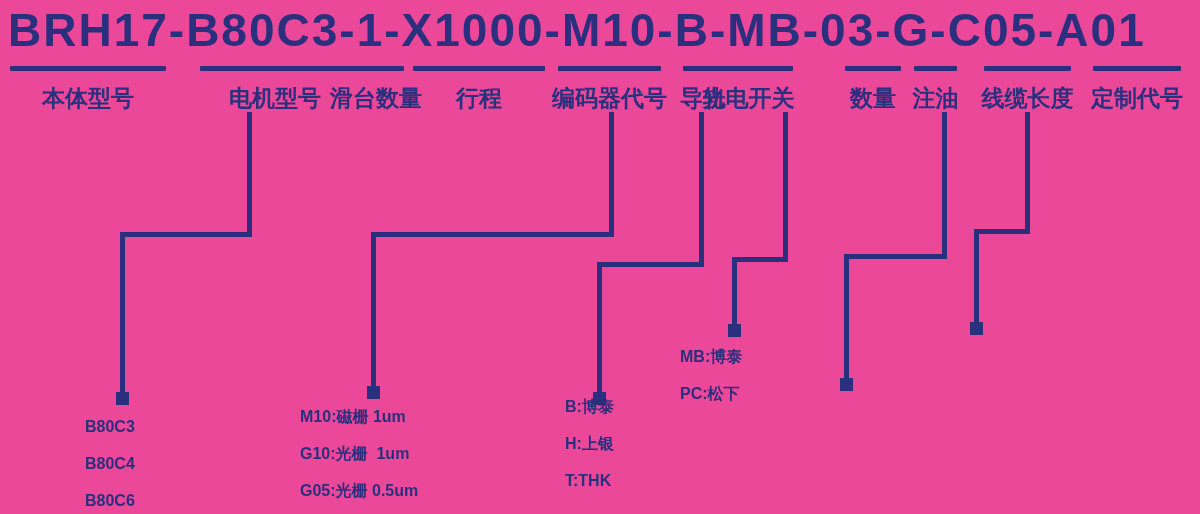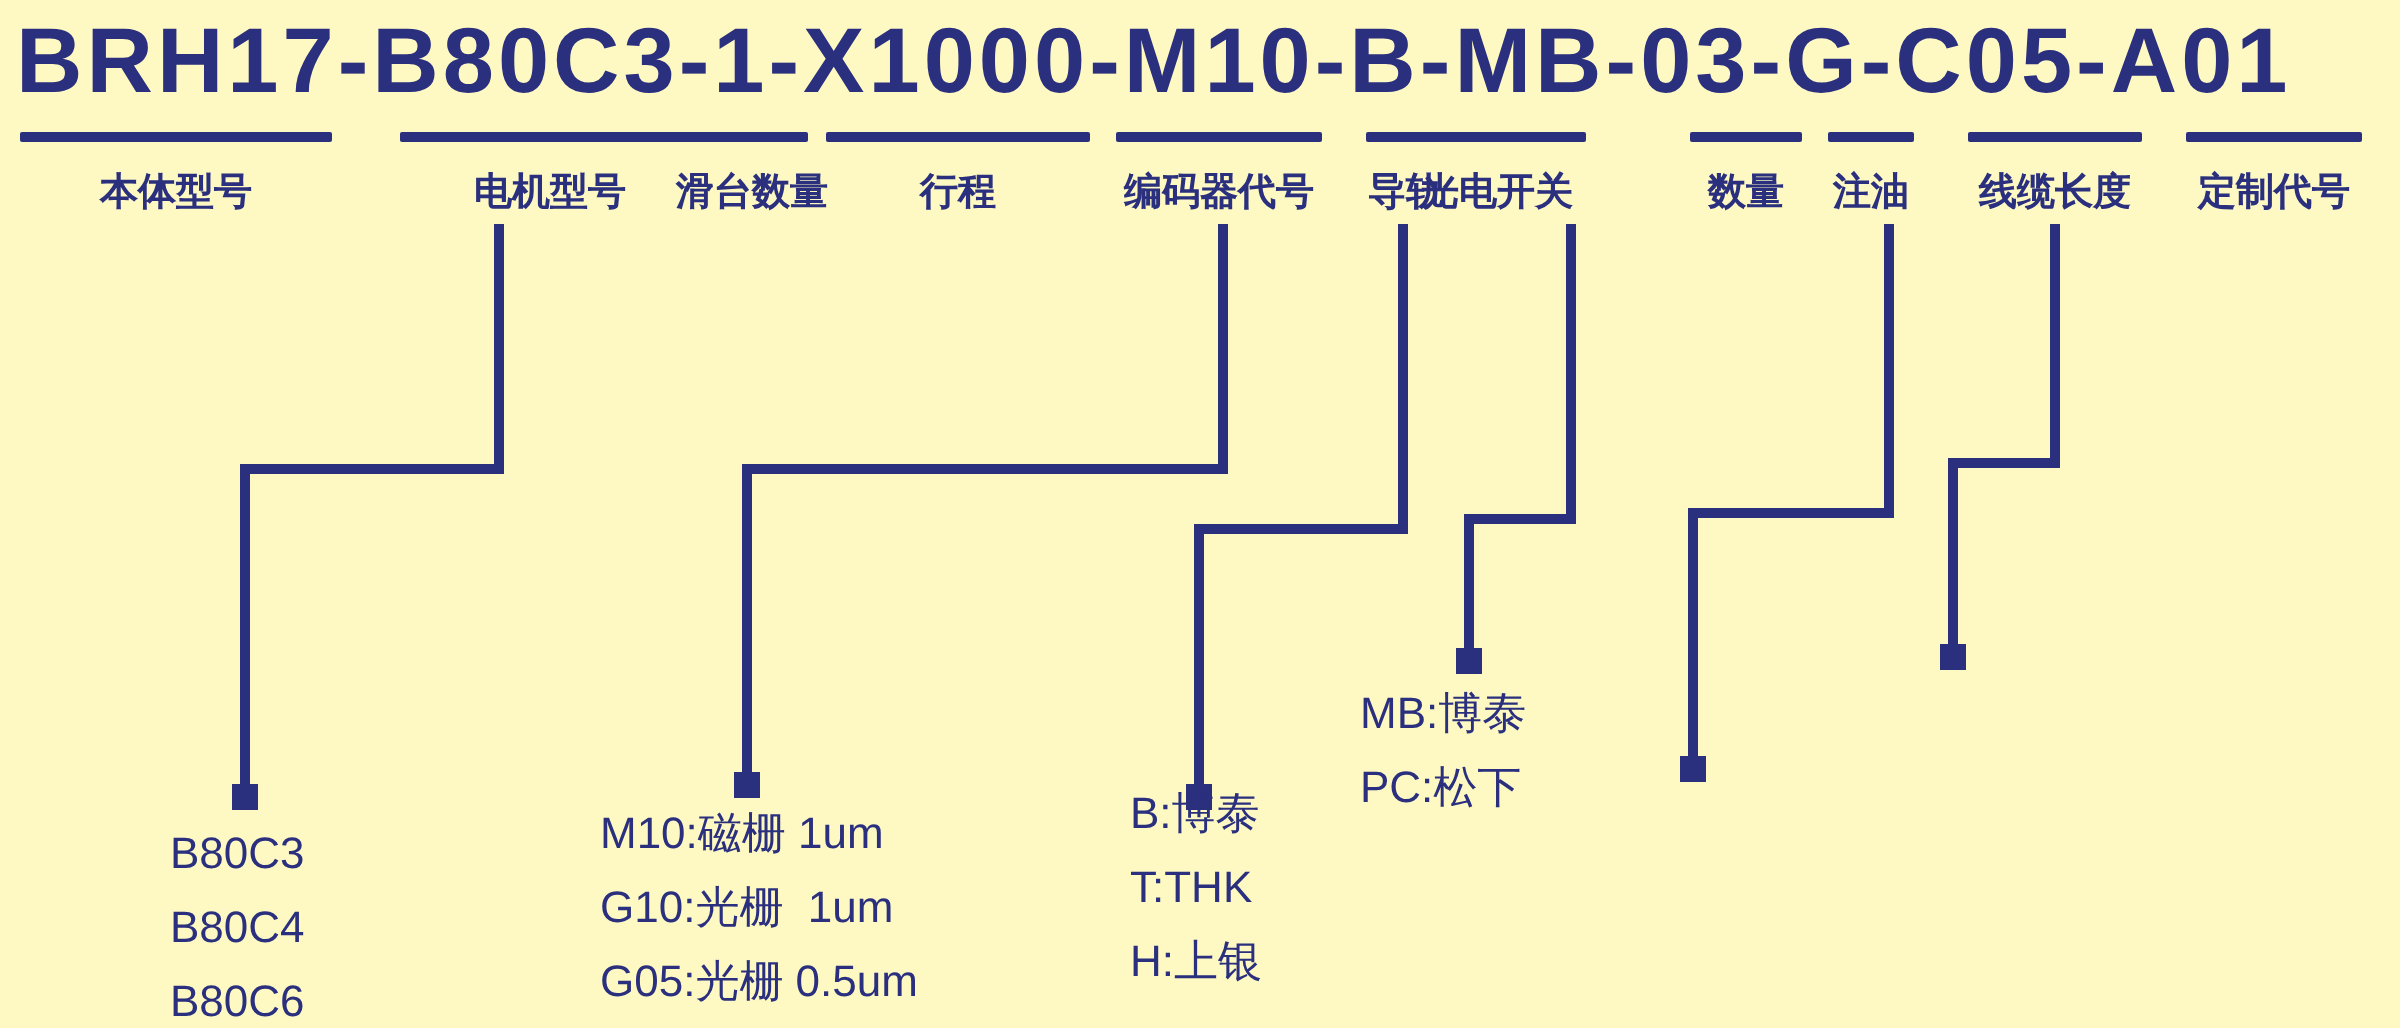--- a/index.html
+++ b/index.html
@@ -1,26 +1,26 @@
 <!DOCTYPE html>
 <html style="--ink: #2a2f7e;"><head>
 <meta charset="utf-8">
 <style>
   * { margin:0; padding:0; box-sizing:border-box; }
   html,body { background:#ffffff; }
   body { font-family:"Liberation Sans","DejaVu Sans",sans-serif; }
-  .canvas { position:relative; width:1200px; height:514px; background:#fef9c3; overflow:hidden; color:var(--ink,#2a2f7e); }
+  .canvas { position:relative; width:1200px; height:514px; background:#ec4899; overflow:hidden; color:var(--ink,#2a2f7e); }
   .title { position:absolute; left:8px; top:3px; width:1190px; font-size:46px; font-weight:bold; letter-spacing:2px; white-space:nowrap; }
   .seg { position:absolute; top:66px; }
   .bar { width:100%; height:5px; background:var(--ink,#2a2f7e); border-radius:1px; }
-  .seg-label { position:absolute; top:17px; left:50%; transform:translateX(-50%); font-size:19px; font-weight:bold; white-space:nowrap; }
+  .seg-label { position:absolute; top:17px; left:50%; transform:translateX(-50%); font-size:23px; font-weight:bold; white-space:nowrap; }
   .vline { position:absolute; width:5px; background:var(--ink,#2a2f7e); }
   .hline { position:absolute; height:5px; background:var(--ink,#2a2f7e); }
   .dot { position:absolute; width:13px; height:13px; background:var(--ink,#2a2f7e); }
-  .note { position:absolute; font-size:22px; font-weight:normal; line-height:37px; }
+  .note { position:absolute; font-size:16px; font-weight:bold; line-height:37px; }
   .note div { white-space:pre; }
 </style>
 </head>
 <body>
 
 <div class="canvas">
 
   <div class="title">BRH17-B80C3-1-X1000-M10-B-MB-03-G-C05-A01</div>
 
   <div class="seg" style="left:10px;width:156px">
@@ -117,22 +117,22 @@
   </div>
 
   <div class="note" style="left:300px;top:398px">
     <div>M10:磁栅 1um</div>
     <div>G10:光栅  1um</div>
     <div>G05:光栅 0.5um</div>
   </div>
 
   <div class="note" style="left:565px;top:388px">
     <div>B:博泰</div>
+    <div>H:上银</div>
     <div>T:THK</div>
-    <div>H:上银</div>
   </div>
 
   <div class="note" style="left:680px;top:338px">
     <div>MB:博泰</div>
     <div>PC:松下</div>
   </div>
 
 
 
 </div>

